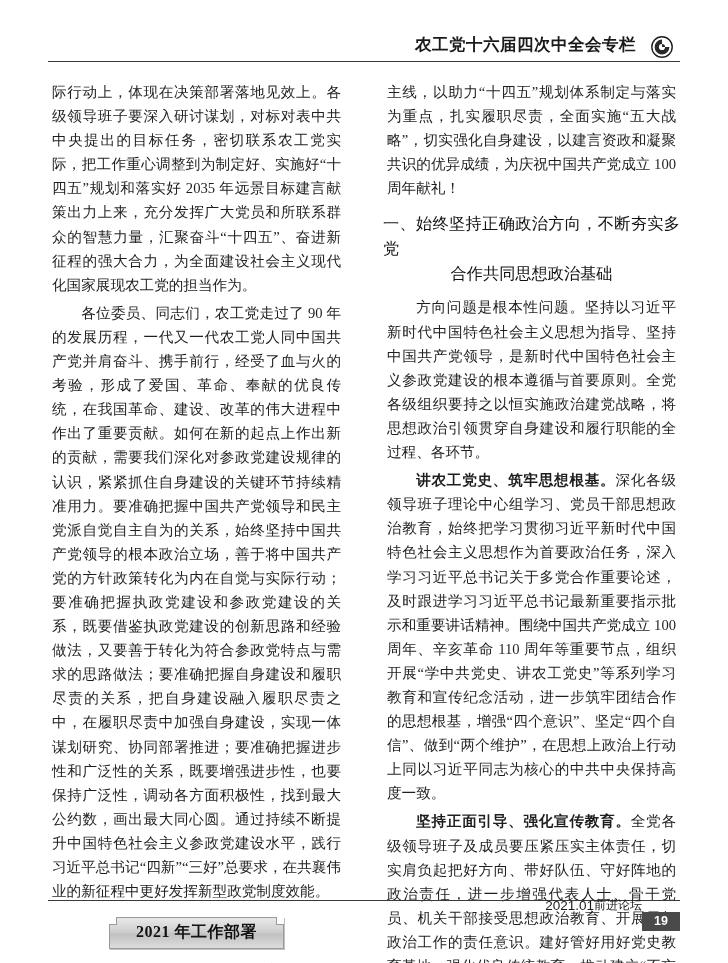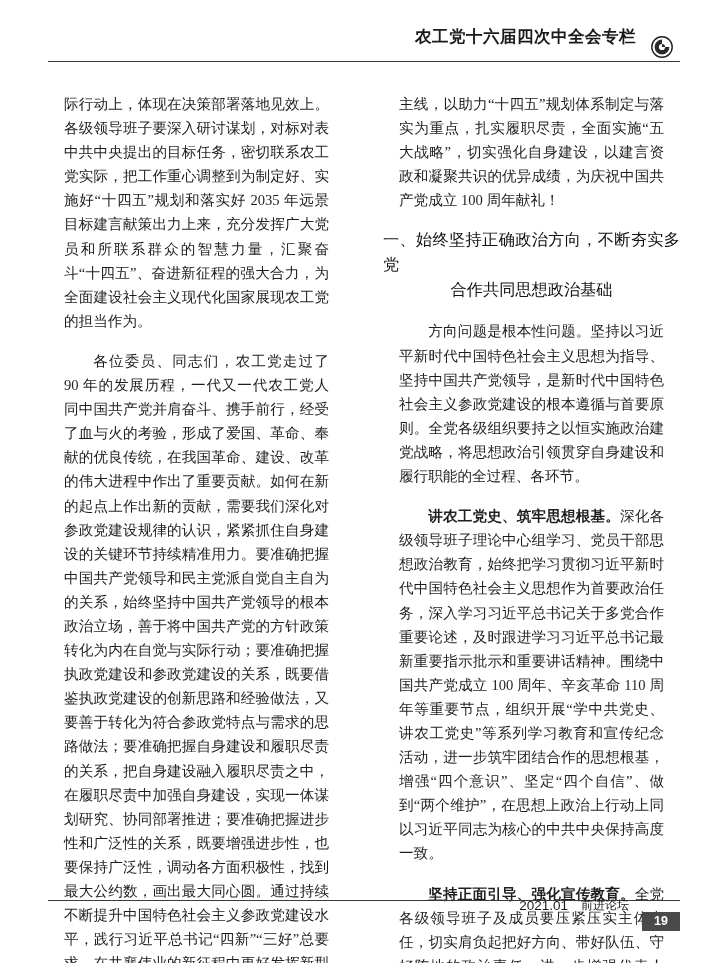--- a/index.html
+++ b/index.html
@@ -36,21 +36,21 @@
     position: absolute;
     left: 0;
     bottom: 0;
     width: 632px;
     height: 1px;
     background: #3a3a3a;
   }
   .header-title {
     position: absolute;
     right: 44px;
-    bottom: 14px;
+    bottom: 6px;
     font-size: 16.5px;
     font-weight: bold;
     letter-spacing: 0.5px;
     font-family: "Liberation Serif", "DejaVu Serif", serif;
     color: #1a1a1a;
     white-space: nowrap;
   }
   .header-logo {
     position: absolute;
     right: 6px;
@@ -70,21 +70,21 @@
   .col {
     position: absolute;
     top: 0;
     width: 297px;
     height: 812px;
   }
   .col-left  { left: 0; }
   .col-right { left: 335px; }
 
   p.para {
-    margin: 16px;
+    margin: 4px;
     font-size: 14.6px;
     line-height: 24.1px;
     text-align: justify;
     text-justify: inter-ideograph;
     text-indent: 2em;
     color: #1e1e1e;
     font-family: "Liberation Serif", "DejaVu Serif", serif;
   }
   p.para.noindent { text-indent: 0; }
   p.para b { font-weight: bold; }
@@ -150,21 +150,20 @@
     width: 632px;
     height: 1px;
     background: #3a3a3a;
   }
   .footer-inner {
     position: absolute;
     right: 0;
     top: -20px;
     display: flex;
     align-items: center;
-    gap: 13px;
     white-space: nowrap;
   }
   .footer-date {
     font-size: 13.5px;
     color: #1b1b1b;
     font-family: "Liberation Sans", sans-serif;
   }
   .footer-journal {
     font-size: 12px;
     font-weight: normal;

